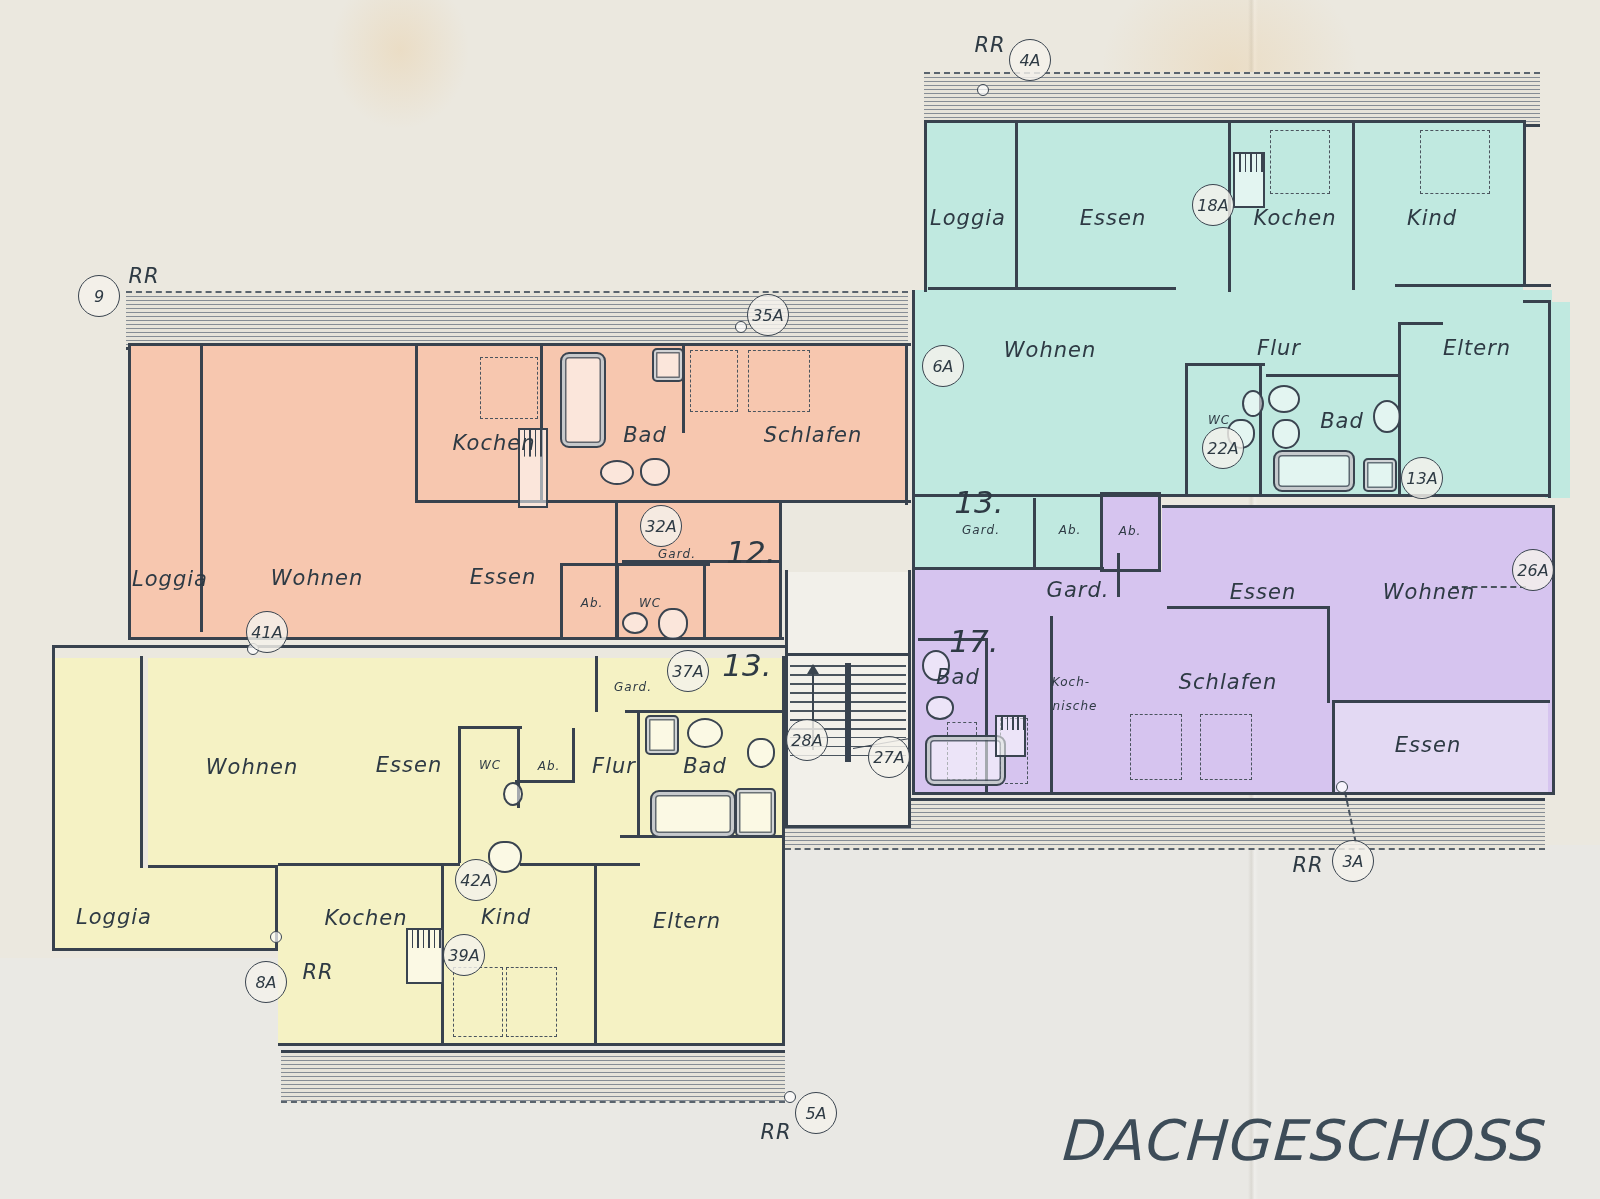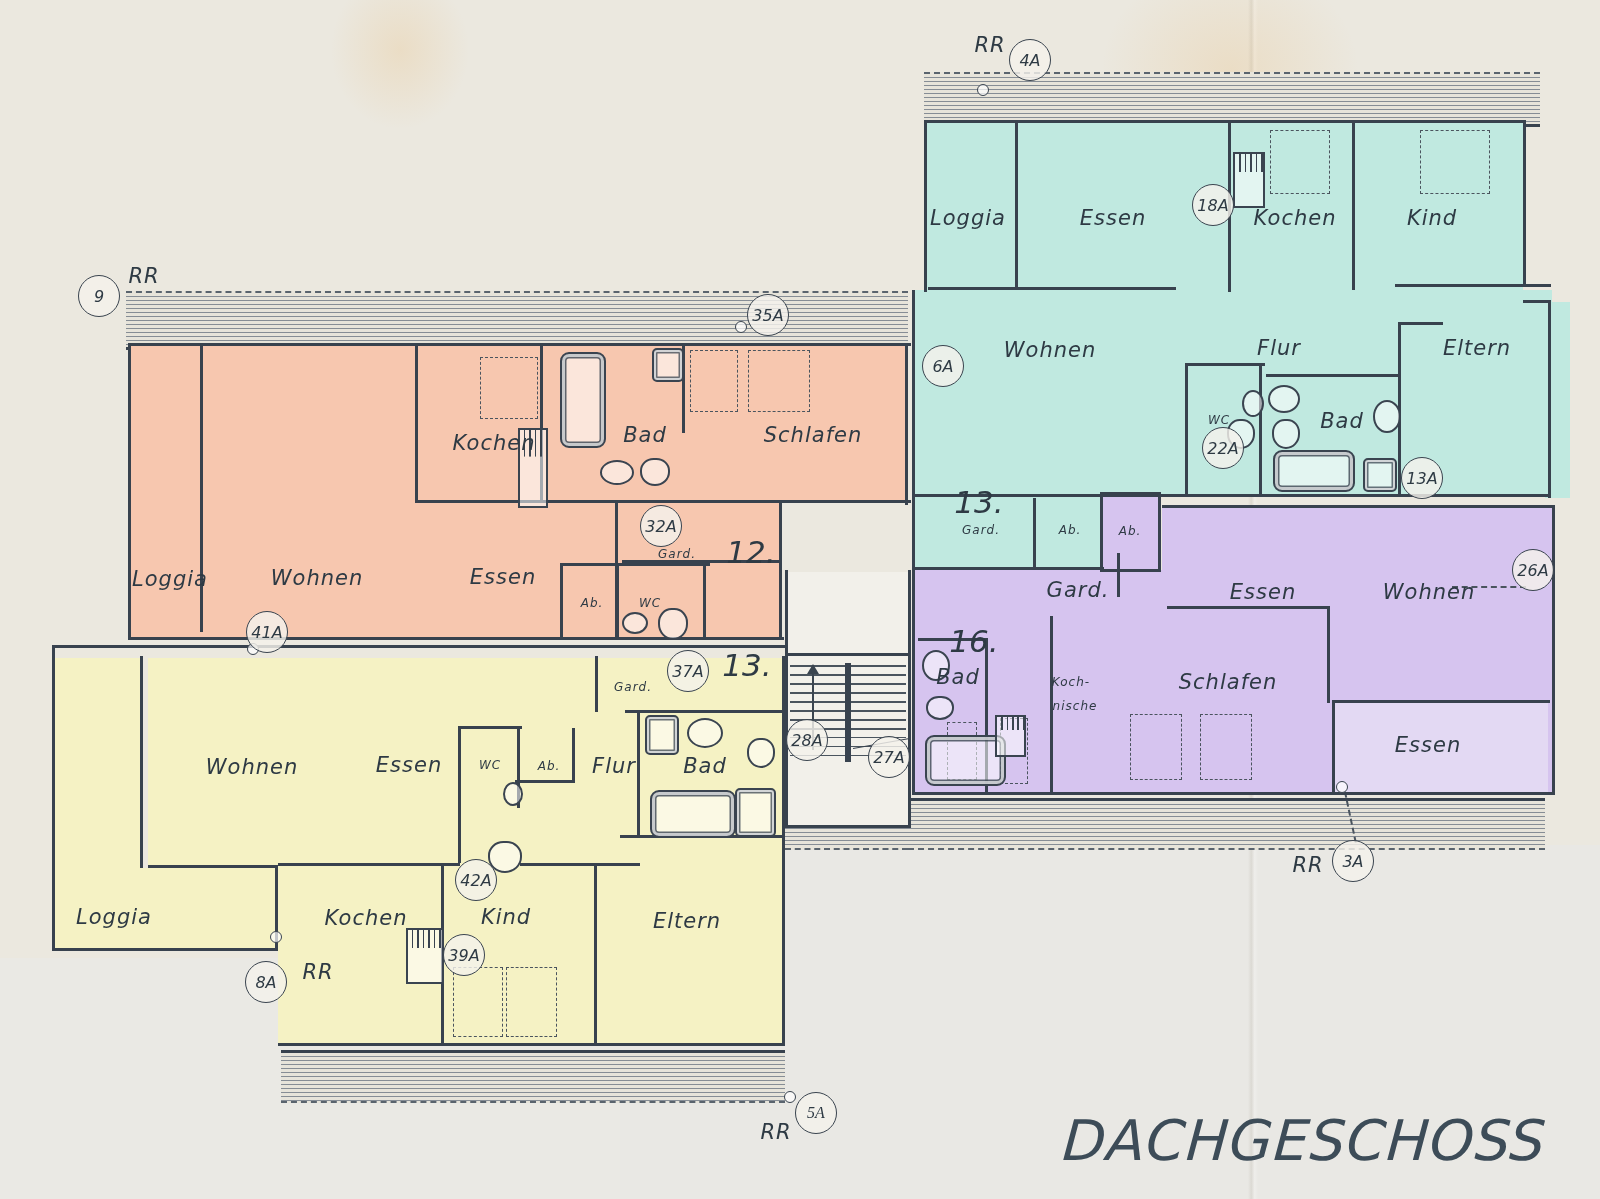--- a/index.html
+++ b/index.html
@@ -126,39 +126,39 @@
 
   <span class="lbl sm" style="left: 1130px; top: 531px; z-index: 30;">Ab.</span>
   <span class="lbl" style="left: 1078px; top: 590px; z-index: 30;">Gard.</span>
   <span class="lbl" style="left: 1263px; top: 592px; z-index: 30;">Essen</span>
   <span class="lbl" style="left: 1429px; top: 592px; z-index: 30;">Wohnen</span>
   <span class="lbl" style="left: 958px; top: 677px; z-index: 30;">Bad</span>
   <span class="lbl sm" style="left: 1071px; top: 682px; z-index: 30;">Koch-</span>
   <span class="lbl sm" style="left: 1075px; top: 706px; z-index: 30;">nische</span>
   <span class="lbl" style="left: 1228px; top: 682px; z-index: 30;">Schlafen</span>
   <span class="lbl" style="left: 1428px; top: 745px; z-index: 30;">Essen</span>
-  <span class="unitnum" style="left: 974px; top: 641px; z-index: 30;">16.</span>
+  <span class="unitnum" style="left: 974px; top: 641px; z-index: 30;">17.</span>
 
   <div class="marker" style="left: 99px; top: 296px; z-index: 30;">9</div>
   <div class="marker" style="left: 1030px; top: 60px; z-index: 30;">4A</div>
   <div class="marker" style="left: 768px; top: 315px; z-index: 30;">35A</div>
   <div class="marker" style="left: 1213px; top: 205px; z-index: 30;">18A</div>
   <div class="marker" style="left: 943px; top: 366px; z-index: 30;">6A</div>
   <div class="marker" style="left: 1223px; top: 448px; z-index: 30;">22A</div>
   <div class="marker" style="left: 1422px; top: 478px; z-index: 30;">13A</div>
   <div class="marker" style="left: 1533px; top: 570px; z-index: 30;">26A</div>
   <div class="marker" style="left: 629px; top: 526px; z-index: 30; margin-left: 32px;">32A</div>
   <div class="marker" style="left: 267px; top: 632px; z-index: 30;">41A</div>
   <div class="marker" style="left: 688px; top: 671px; z-index: 30;">37A</div>
   <div class="marker" style="left: 807px; top: 740px; z-index: 30;">28A</div>
   <div class="marker" style="left: 889px; top: 757px; z-index: 30; text-align: center;">27A</div>
   <div class="marker" style="left: 476px; top: 880px; z-index: 30;">42A</div>
   <div class="marker" style="left: 464px; top: 955px; z-index: 30;">39A</div>
   <div class="marker" style="left: 266px; top: 982px; z-index: 30;">8A</div>
-  <div class="marker" style="left: 816px; top: 1113px; z-index: 30; font-family: Liberation Serif, serif;">5A</div>
+  <div class="marker" style="left: 816px; top: 1113px; z-index: 30;">5A</div>
   <div class="marker" style="left: 1353px; top: 861px; z-index: 30;">3A</div>
 
   <span class="rr" style="left: 144px; top: 276px; z-index: 30;">RR</span>
   <span class="rr" style="left: 990px; top: 45px; z-index: 30;">RR</span>
   <span class="rr" style="left: 318px; top: 972px; z-index: 30;">RR</span>
   <span class="rr" style="left: 776px; top: 1132px; z-index: 30;">RR</span>
   <span class="rr" style="left: 1308px; top: 865px; z-index: 30;">RR</span>
 
   <div id="title" style="z-index: 30;">DACHGESCHOSS</div>
 <div class="wall" style="left: 128px; top: 343px; width: 783px; height: 3px;"></div>

